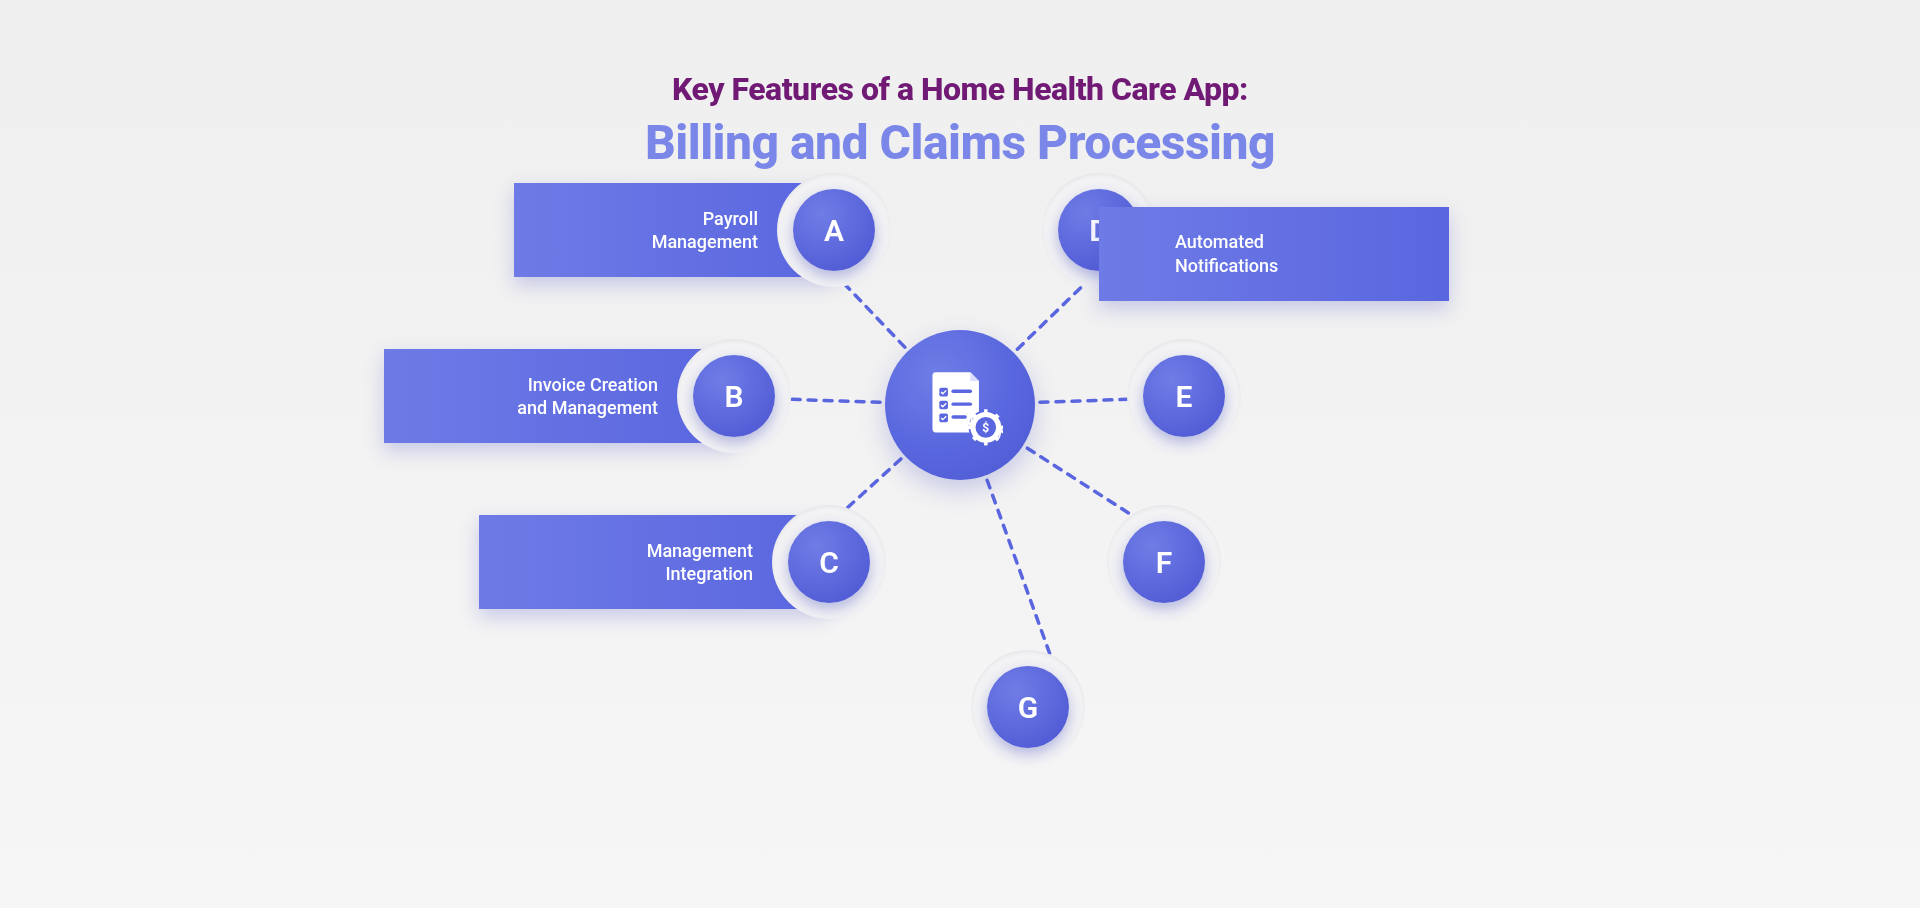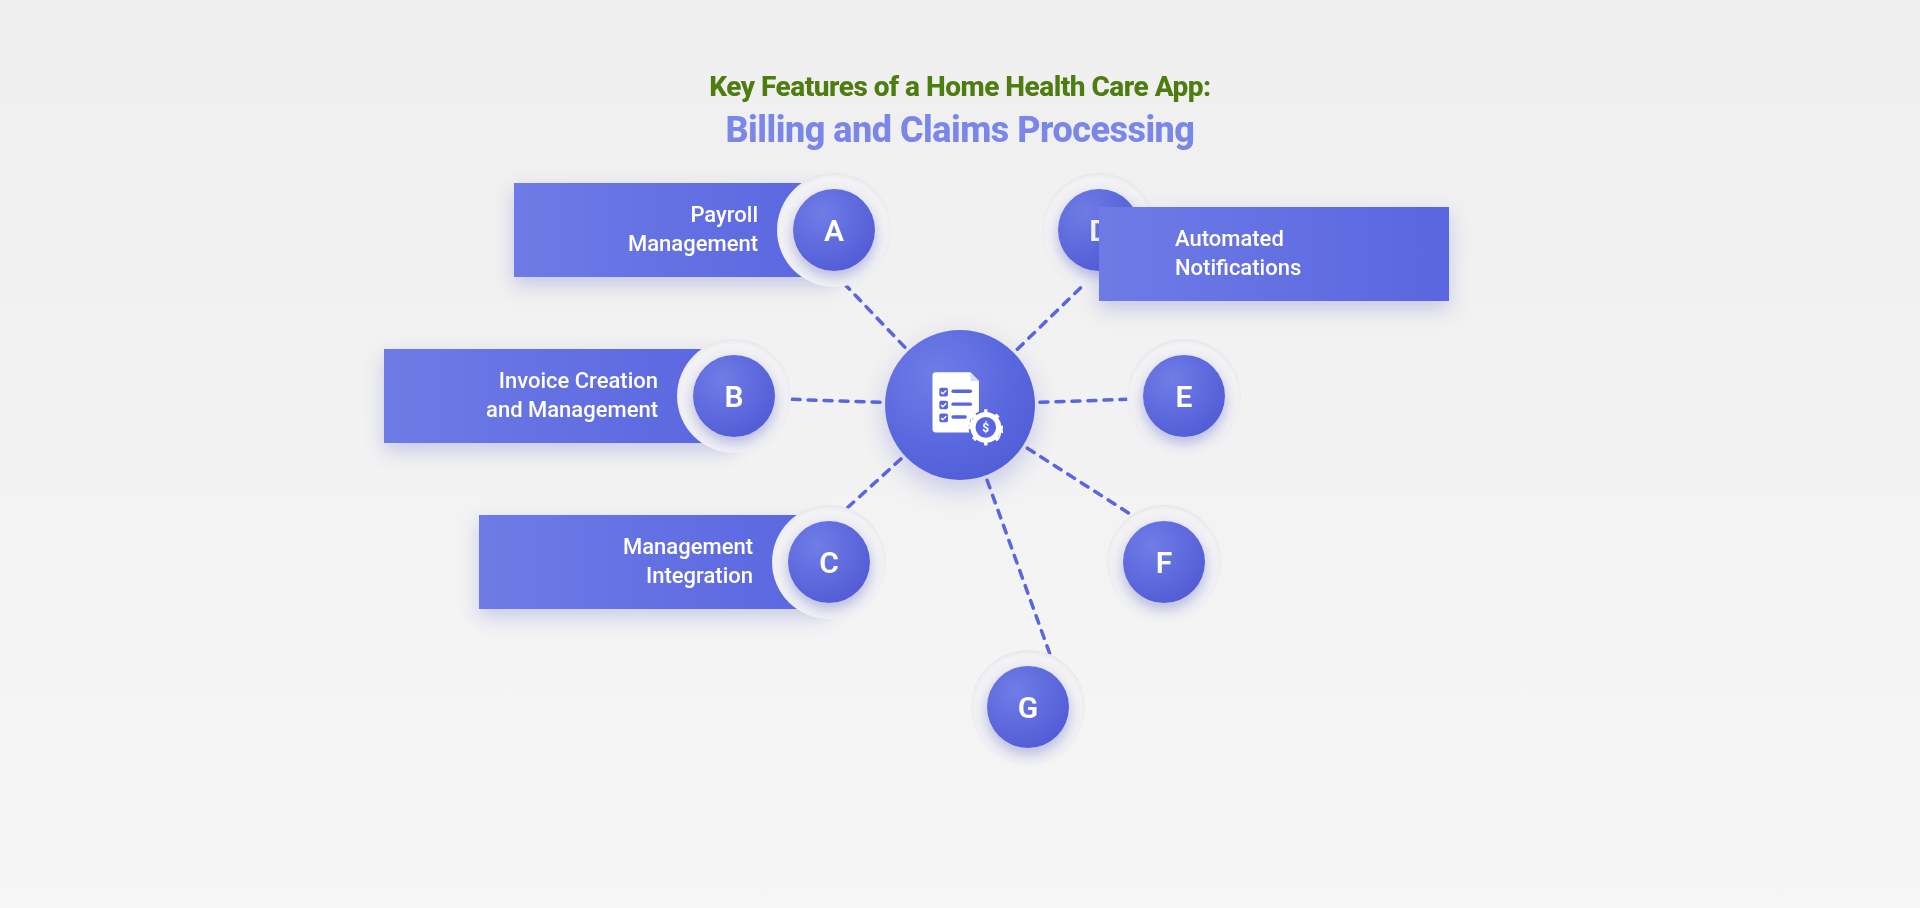--- a/index.html
+++ b/index.html
@@ -16,28 +16,28 @@
     height: 743px;
     margin: 0 auto;
   }
   .title {
     position: absolute;
     top: 70px;
     left: 0; right: 0;
     text-align: center;
   }
   .title h1 {
-    font-size: 28px;
+    font-size: 32px;
     font-weight: 800;
-    color: #4d7c0f;
+    color: #701a75;
     letter-spacing: -0.5px;
   }
   .title h2 {
     margin-top: 6px;
-    font-size: 36px;
+    font-size: 48px;
     font-weight: 800;
     color: #7a87e8;
     letter-spacing: -0.5px;
   }
 
   
   .connectors {
     position: absolute;
     inset: 0;
     width: 1512px;
@@ -74,21 +74,21 @@
     height: 94px;
     display: flex;
     align-items: center;
     color: #fff;
     background: linear-gradient(90deg, #6e7be6, #5a66df);
     box-shadow: 0 8px 18px rgba(70,80,190,0.25);
   }
   .feature.left  .bar { padding: 0 76px 0 26px; text-align: right; justify-content: flex-end; }
   .feature.right .bar { padding: 0 26px 0 76px; text-align: left;  justify-content: flex-start; }
   .bar-label {
-    font-size: 22px;
+    font-size: 18px;
     font-weight: 500;
     line-height: 1.3;
     white-space: pre-line;
   }
 
   .notch {
     position: absolute;
     top: -10px;
     width: 114px;
     height: 114px;

